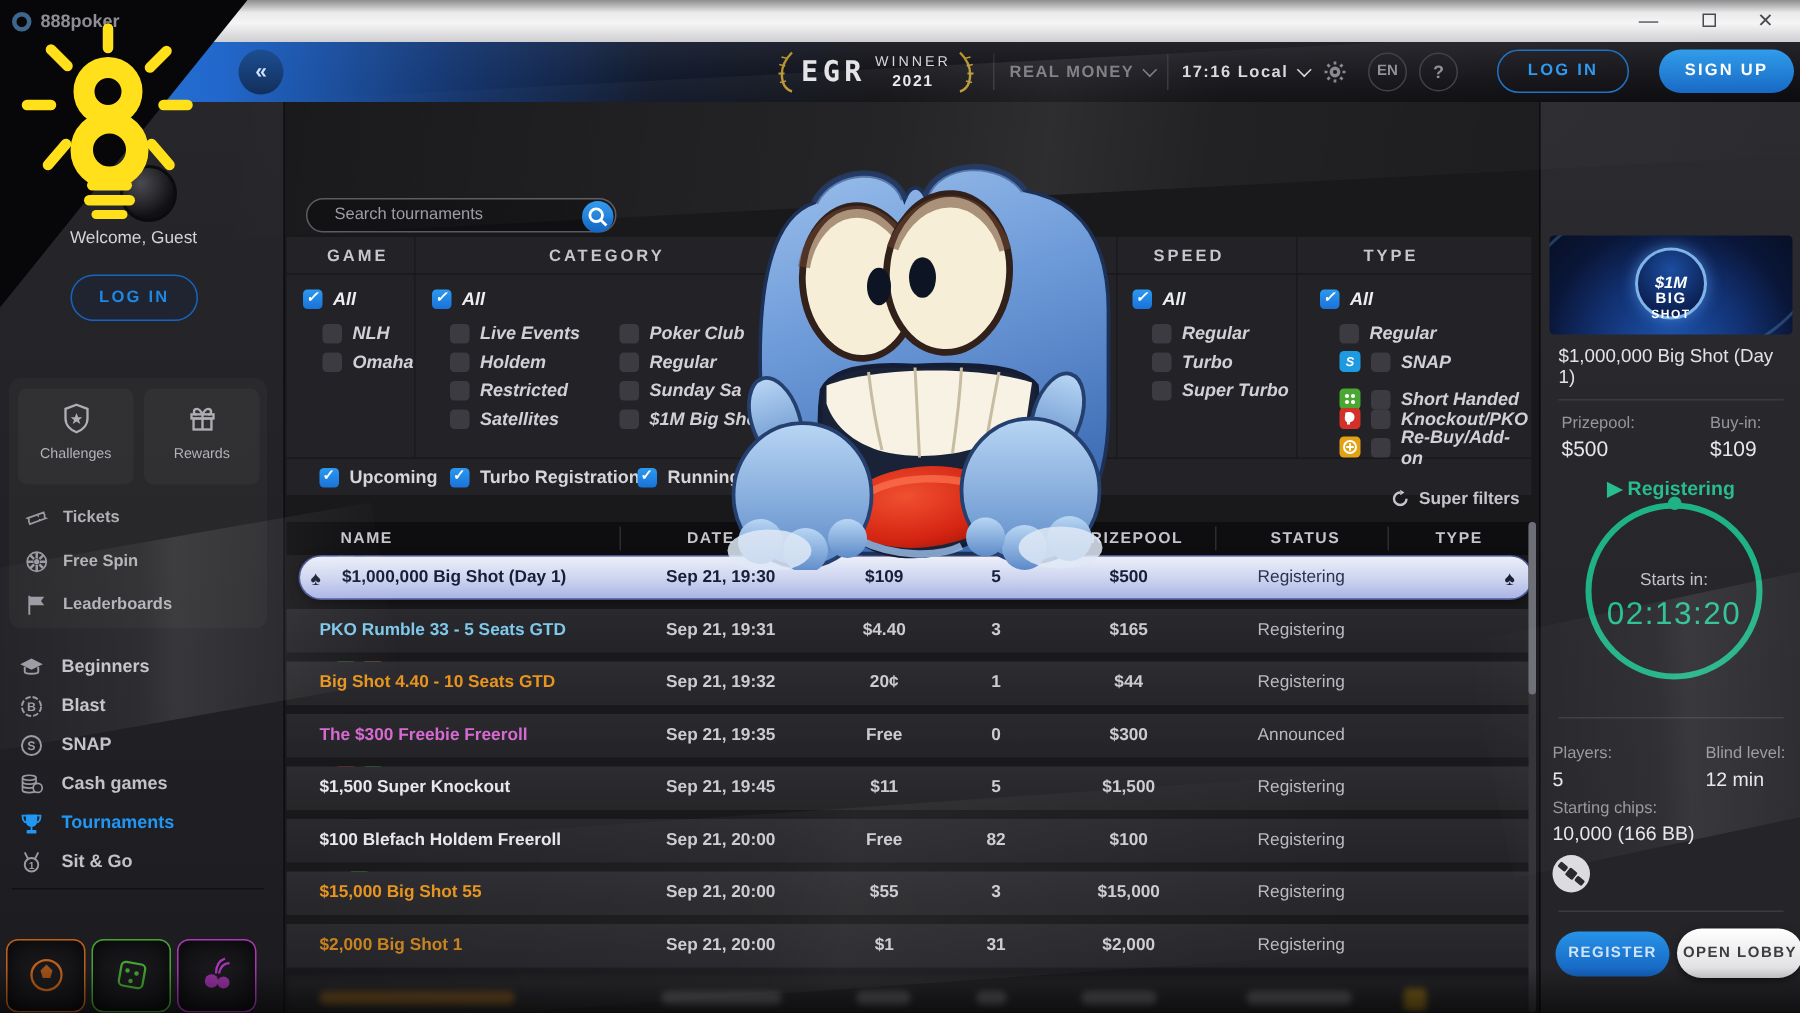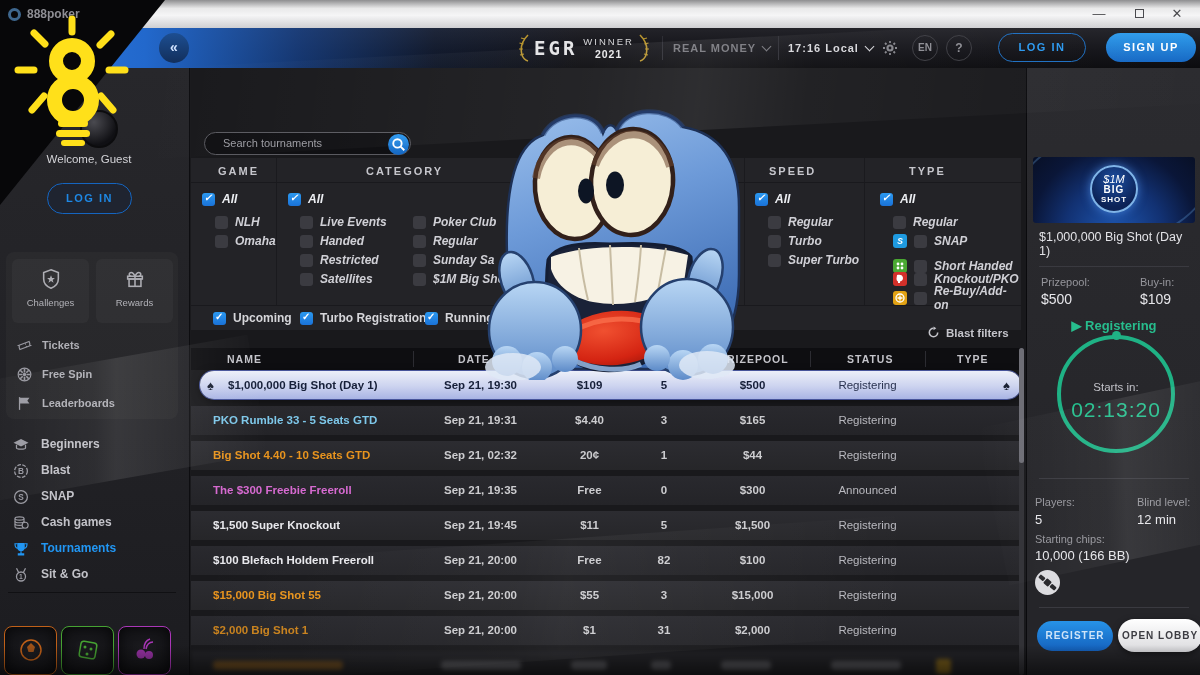--- a/index.html
+++ b/index.html
@@ -100,21 +100,21 @@
   .trow.selected .status { color:#2a3350; }
   .spade { position:absolute; top:7px; color:#1a2133; font-size:13px; }
 
   
   #rpanel { left:1026px; top:68px; width:174px; height:607px; background:linear-gradient(180deg,#2b2b2f,#252529 80%); border-left:1px solid #0a0a0d; }
   #promo { position:absolute; left:6px; top:89px; width:162px; height:66px; border-radius:3px; overflow:hidden;
     background:radial-gradient(circle at 50% 115%, #1e56b0 0%, #123172 45%, #0a1638 75%, #081026 100%); }
   #promo .swirl { position:absolute; left:-20px; top:-30px; width:200px; height:120px; border-radius:50%; border:2px solid rgba(120,190,255,.25); transform:rotate(-12deg); }
   #promo-badge { position:absolute; left:57px; top:8px; width:48px; height:48px; border-radius:50%;
     background:radial-gradient(circle at 50% 30%, #1c4ea0, #0c2256 70%); border:2px solid #7fb4e8; box-shadow:0 0 10px rgba(90,160,255,.6); text-align:center; color:#fff; }
-  #promo-badge .l1 { font-size:11px; font-weight:normal; font-style:italic; margin-top:6px; }
+  #promo-badge .l1 { font-size:11px; font-weight:bold; font-style:italic; margin-top:16px; }
   #promo-badge .l2 { font-size:10px; font-weight:bold; letter-spacing:1px; line-height:1; }
   #promo-badge .l3 { font-size:8px; font-weight:bold; letter-spacing:1px; }
   #rp-title { position:absolute; left:12px; top:162px; width:152px; color:#e2e2e6; font-size:12.5px; }
   .rp-div { position:absolute; left:12px; width:150px; height:1px; background:#3a3a40; }
   .rp-label { position:absolute; color:#96969c; font-size:11px; }
   .rp-value { position:absolute; color:#e6e6ea; font-size:14px; }
   #rp-registering { position:absolute; left:0; top:250px; width:174px; text-align:center; color:#27bd8d; font-size:13px; font-weight:bold; }
   #rp-ring { position:absolute; left:30px; top:267px; width:118px; height:118px; border-radius:50%; border:4.5px solid #1fb285; }
   #rp-ring .dot { position:absolute; left:51px; top:-8px; width:9px; height:9px; border-radius:50%; background:#1fb285; }
   #rp-startsin { position:absolute; left:0; top:313px; width:178px; text-align:center; color:#c2c2c8; font-size:11.5px; }
@@ -358,21 +358,21 @@
           <div class="fitem" style="left:97px; top:34px">
             <span class="cb on"></span>
             <span style="color:#eceef2">All</span>
           </div>
           <div class="fitem" style="left:109px; top:57px">
             <span class="cb"></span>
             <span>Live Events</span>
           </div>
           <div class="fitem" style="left:109px; top:76px">
             <span class="cb"></span>
-            <span>Handed</span>
+            <span>Holdem</span>
           </div>
           <div class="fitem" style="left:109px; top:95px">
             <span class="cb"></span>
             <span>Restricted</span>
           </div>
           <div class="fitem" style="left:109px; top:114px">
             <span class="cb"></span>
             <span>Satellites</span>
           </div>
           <div class="fitem" style="left:222px; top:57px">
@@ -462,21 +462,21 @@
         <div class="status-f" style="left:234px">
           <span class="cb on"></span>
           <span>Running</span>
         </div>
       </div>
     <div id="reset-filters">
       <svg viewBox="0 0 14 14" width="13" height="13">
           <path d="M11.5,7 A4.5,4.5 0 1 1 7,2.5" fill="none" stroke="#c4c4ca" stroke-width="1.7"></path>
           <path d="M7,0.5 L10,2.5 L7,4.5 Z" fill="#c4c4ca"></path>
         </svg>
-      <span>Blast filters</span>
+      <span>Super filters</span>
     </div>
 
     <div id="thead">
       <div class="th" style="left:36px">NAME</div>
       <div class="th" style="left:267px">DATE</div>
       <div class="th" style="left:528px">PRIZEPOOL</div>
       <div class="th" style="left:656px">STATUS</div>
       <div class="th" style="left:766px">TYPE</div>
       <div class="tsep" style="left:222px"></div>
         <div class="tsep" style="left:355px"></div>
@@ -510,21 +510,21 @@
           <div class="cell prize">$165</div>
           <div class="cell status">Registering</div>
           <div class="badges">
             <span class="badge" style="background:#3da32e">2ˣ</span>
             <span class="badge" style="background:#e0761a">T</span>
           </div>
         </div>
         <div class="trow" style="top:373px">
           <div class="bg"></div>
           <div class="cell name" style="color:#e8941e">Big Shot 4.40 - 10 Seats GTD</div>
-          <div class="cell date">Sep 21, 02:32</div>
+          <div class="cell date">Sep 21, 19:32</div>
           <div class="cell buyin">20¢</div>
           <div class="cell entries">1</div>
           <div class="cell prize">$44</div>
           <div class="cell status">Registering</div>
           <div class="badges">
             <span class="badge" style="background:#3da32e">2ˣ</span>
             <span class="badge" style="background:#e0761a">T</span>
           </div>
         </div>
         <div class="trow" style="top:408px">

